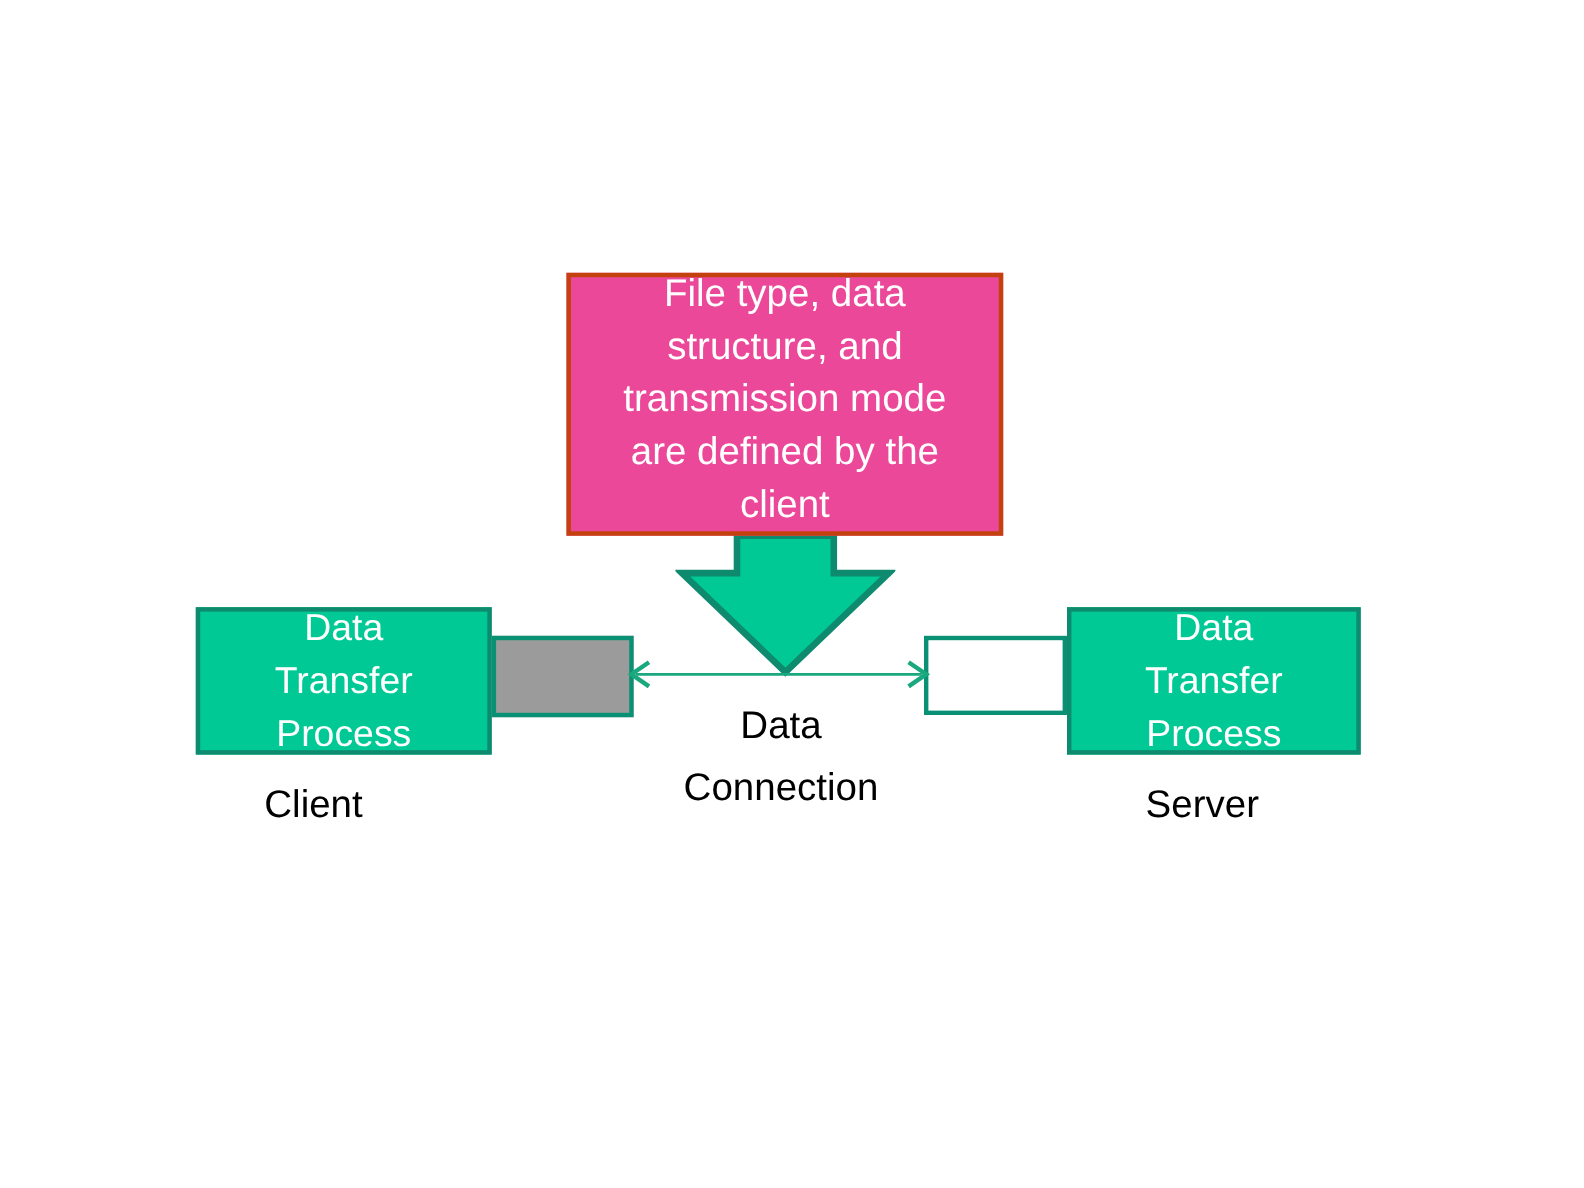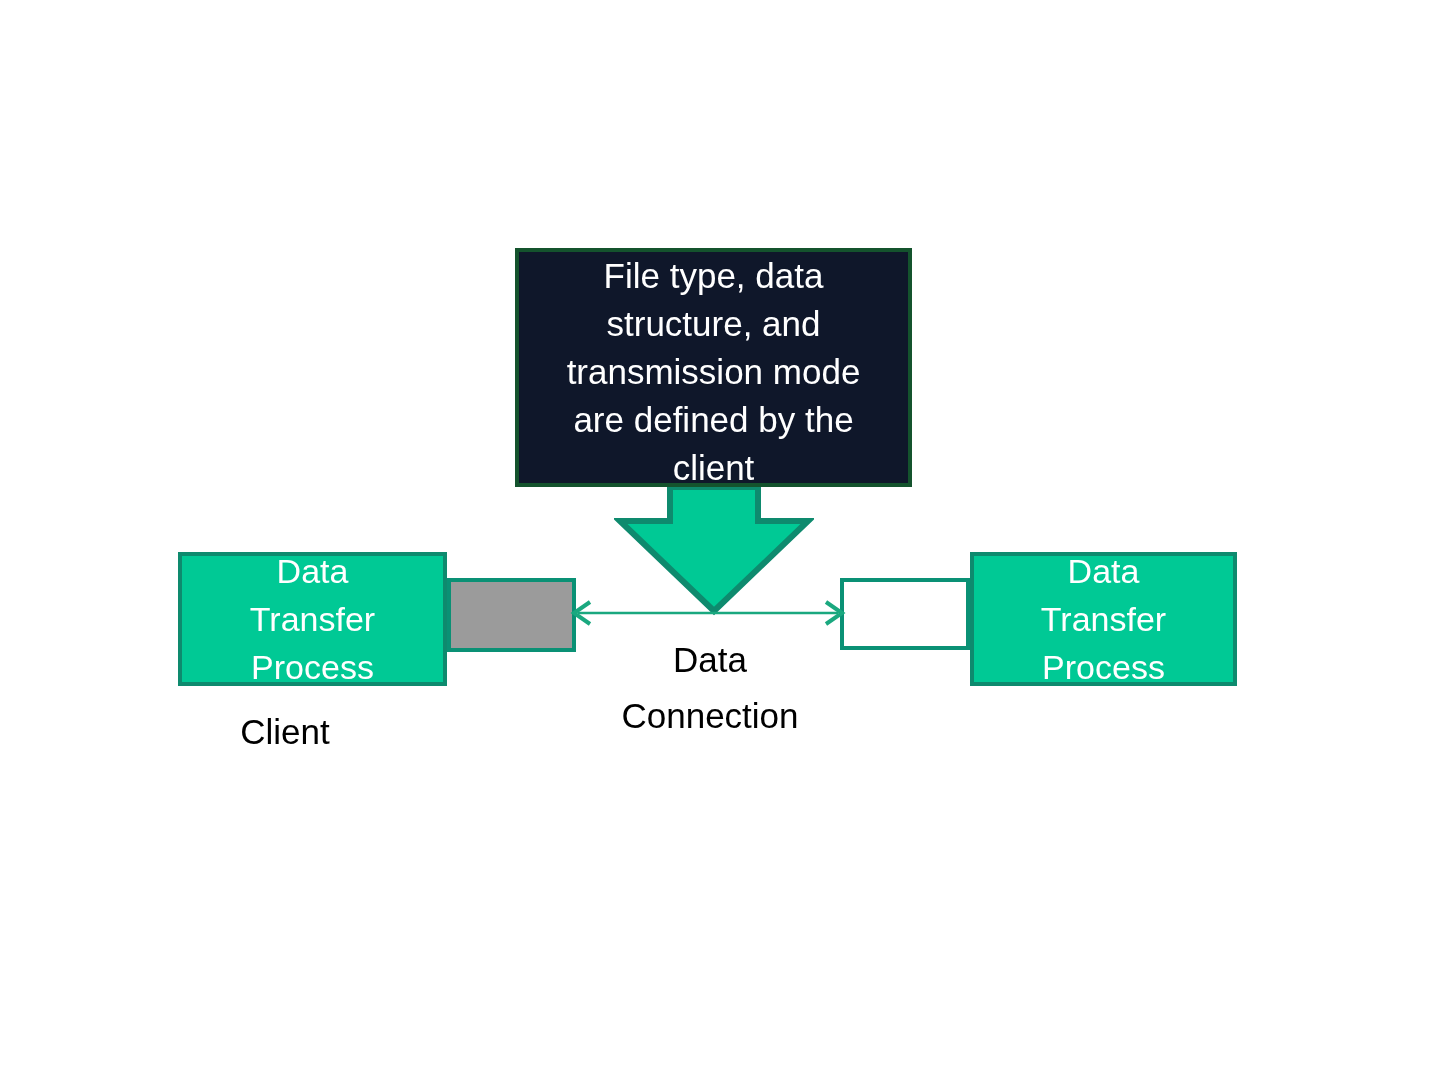--- a/index.html
+++ b/index.html
@@ -17,25 +17,25 @@
     font-family: "Liberation Sans", sans-serif;
   }
 
   
   .callout {
     position: absolute;
     left: 515px;
     top: 248px;
     width: 397px;
     height: 239px;
-    background: #0f172a;
-    border: 4px solid #14532d;
+    background: #ec4899;
+    border: 4px solid #c2410c;
     box-sizing: border-box;
     display: flex;
-    align-items: flex-start;
+    align-items: flex-end;
     justify-content: center;
     z-index: 3;
   }
   .callout-text {
     color: #ffffff;
     font-size: 35px;
     line-height: 48px;
     text-align: center;
     width: 360px;
     white-space: pre-line;
@@ -181,14 +181,15 @@
       <polyline points="24,10 8,21 24,32" fill="none" stroke="#1aa87f" stroke-width="4" stroke-linecap="butt" stroke-linejoin="miter"></polyline>
       <polyline points="260,10 276,21 260,32" fill="none" stroke="#1aa87f" stroke-width="4" stroke-linecap="butt" stroke-linejoin="miter"></polyline>
     </svg>
   </div>
 
   <div class="label label-client">Client</div>
 
   <div class="label label-dataconn">Data
 Connection</div>
 
+  <div class="label label-server">Server</div>
 
 </div>
 
 </body></html>

